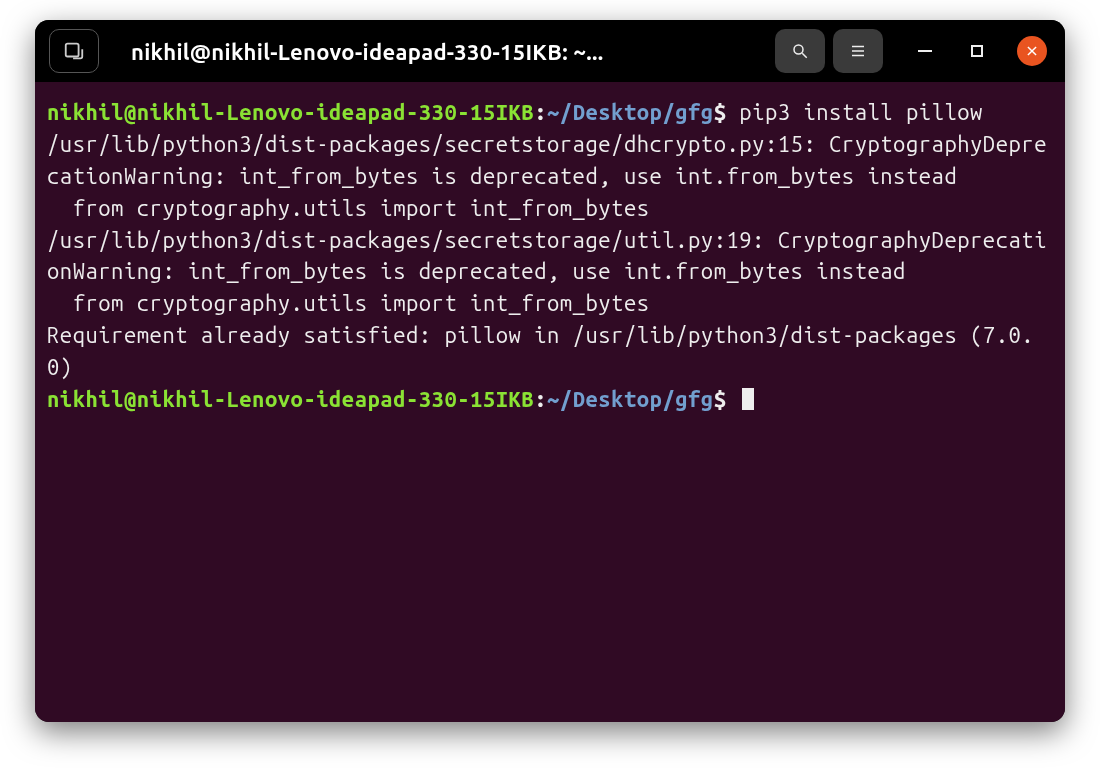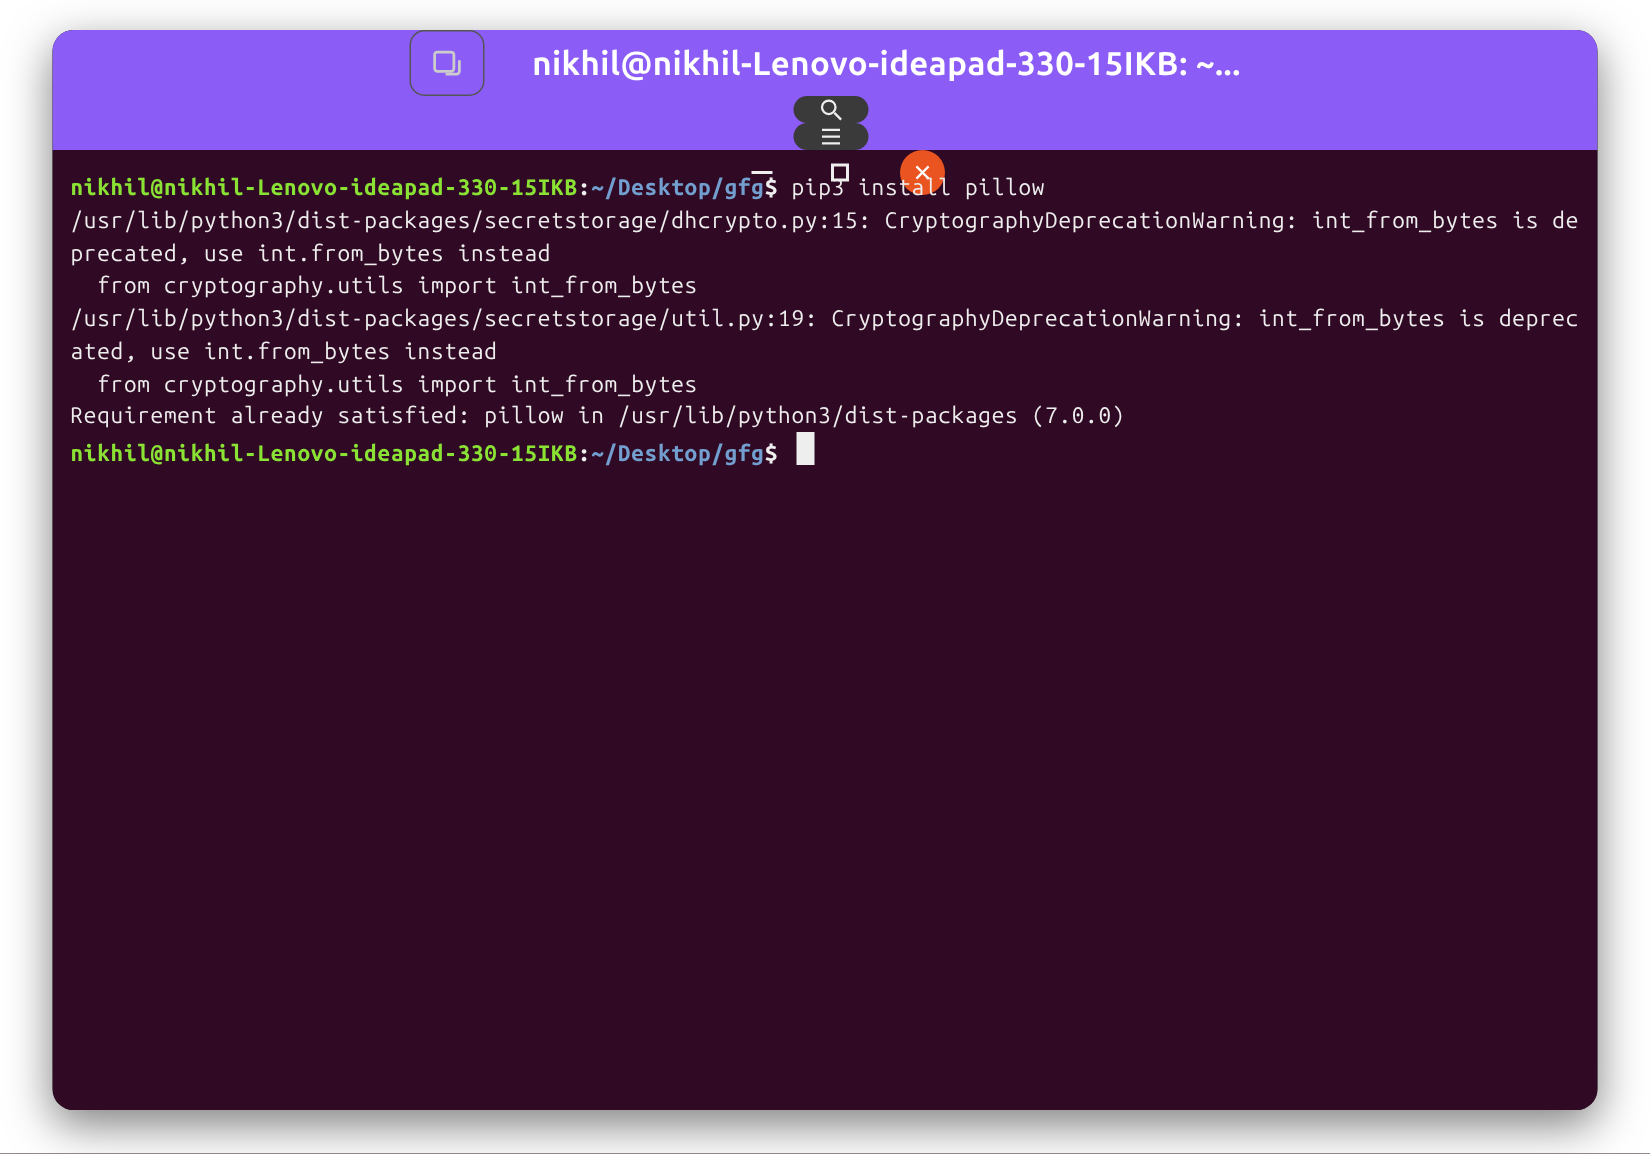--- a/index.html
+++ b/index.html
@@ -14,26 +14,25 @@
     padding-top: 20px;
   }
   .window {
     width: 1030px;
     background: #1d1d1d;
     border-radius: 14px;
     box-shadow: 0 10px 30px rgba(0,0,0,0.5);
     overflow: hidden;
   }
   .titlebar {
-    height: 80px;
-    background: #8b5cf6;
+    height: 62px;
+    background: #000000;
     display: flex;
     align-items: center;
     padding: 0 14px;
-    flex-direction: column;
   }
   .titlebar .left-group { display: flex; align-items: center; gap: 10px; }
   .titlebar .tab-btn {
     width: 50px; height: 44px;
     border: 1px solid #555;
     border-radius: 10px;
     display: flex; align-items: center; justify-content: center;
   }
   .titlebar .tab-btn svg { width: 22px; height: 22px; }
   .titlebar .title {
@@ -68,21 +67,21 @@
     background: #e95420;
     display: flex; align-items: center; justify-content: center;
     margin-right: 4px;
   }
   .wincontrols .close svg { width: 14px; height: 14px; }
 
   .terminal {
     background: #300a24;
     padding: 14px 12px 200px 12px;
     min-height: 640px;
-    font-size: 15px;
+    font-size: 22px;
     line-height: 1.45;
     letter-spacing: 0.5px;
     color: #eeeeee;
     word-break: break-all;
     white-space: pre-wrap;
   }
   .green { color: #8ae234; font-weight: 700; }
   .blue  { color: #729fcf; font-weight: 700; }
   .white { color: #eeeeee; font-weight: 700; }
   .normal { color: #eeeeee; }

